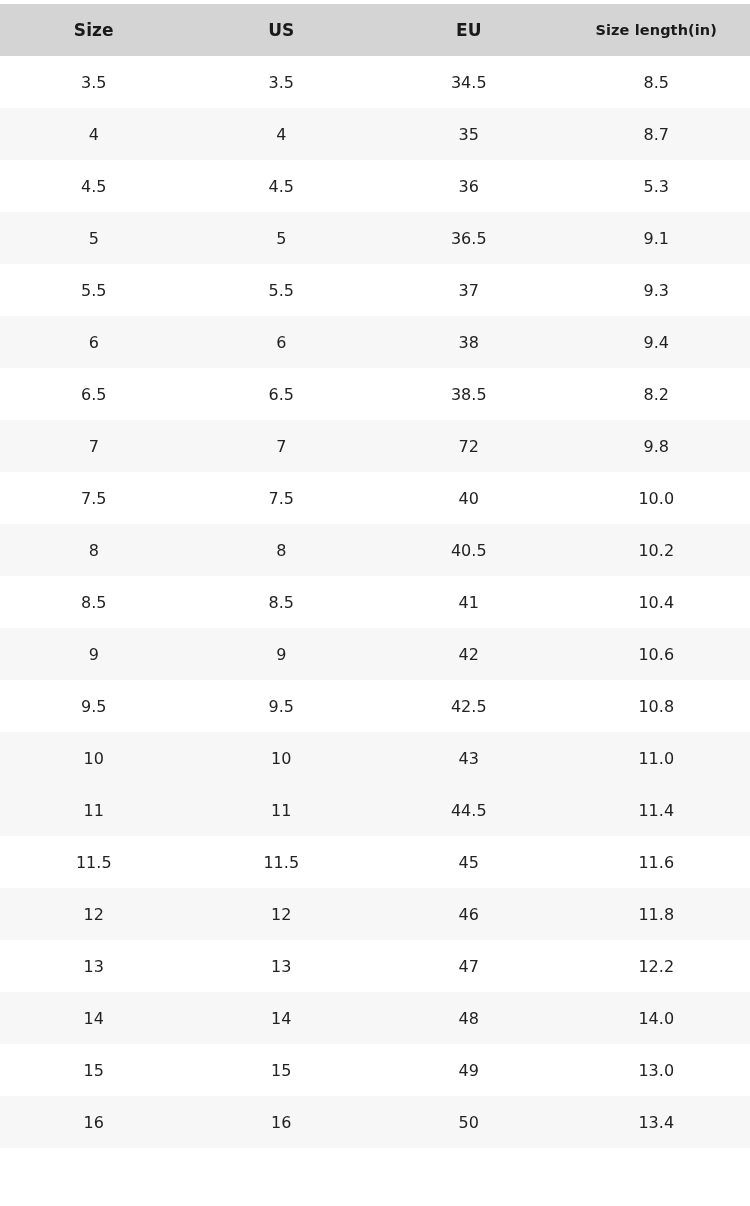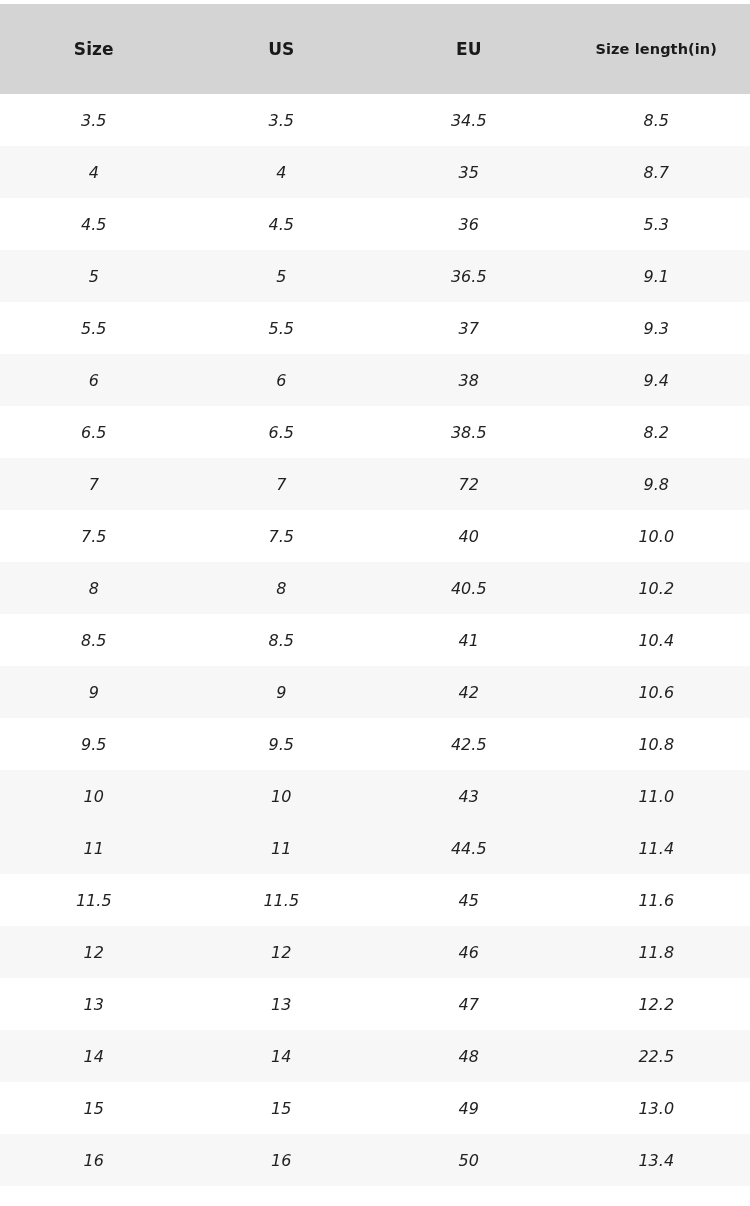--- a/index.html
+++ b/index.html
@@ -25,38 +25,37 @@
     border-collapse: collapse;
     border-spacing: 0;
     table-layout: fixed;
   }
   table.size-table col { width: 25%; }
 
   thead tr.header-row {
     background: #d4d4d4;
   }
   thead th {
-    height: 58px;
-    padding: 16px;
+    height: 52px;
+    padding: 0;
     margin: 0;
     text-align: center;
     vertical-align: middle;
     font-weight: bold;
     color: #1a1a1a;
     font-size: 17px;
     letter-spacing: 0.1px;
     border: none;
   }
   thead th.col-footlength {
     font-size: 14.5px;
   }
 
   tbody tr {
     background: #ffffff;
-    font-style: italic;
   }
   tbody tr.alt {
     background: #f7f7f7;
   }
   tbody td {
     height: 52px;
     padding: 0;
     margin: 0;
     text-align: center;
     vertical-align: middle;
@@ -191,21 +190,21 @@
         <tr>
           <td>13</td>
           <td>13</td>
           <td>47</td>
           <td>12.2</td>
         </tr>
         <tr class="alt">
           <td>14</td>
           <td>14</td>
           <td>48</td>
-          <td>22.5</td>
+          <td>14.0</td>
         </tr>
         <tr>
           <td>15</td>
           <td>15</td>
           <td>49</td>
           <td>13.0</td>
         </tr>
         <tr class="alt">
           <td>16</td>
           <td>16</td>

